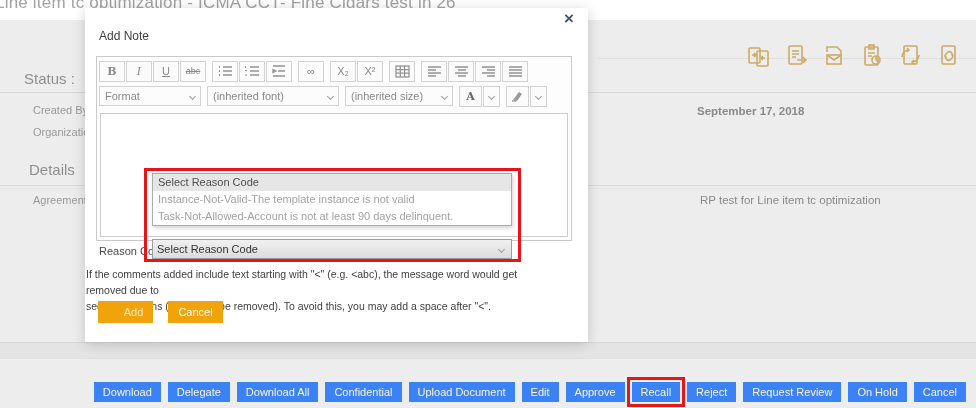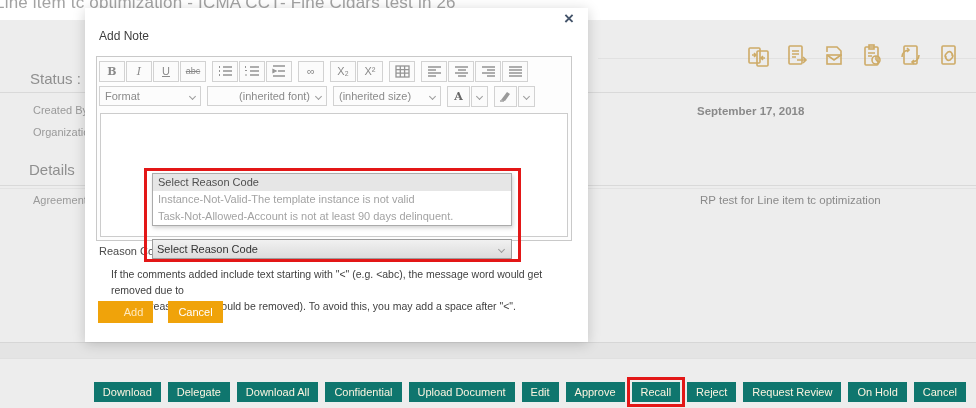--- a/index.html
+++ b/index.html
@@ -14,21 +14,21 @@
   .heading { position:absolute; font-size:15px; color:#8f8f8f; }
   .flabel  { position:absolute; font-size:11px; color:#9a9a9a; white-space:nowrap; }
   .fvalue  { position:absolute; font-size:11.5px; color:#8a8a8a; white-space:nowrap; }
   .band { position:absolute; left:0; right:0; top:322px; height:17px; background:#e4e4e4; border-top:1px solid #d6d6d6; border-bottom:1px solid #e0e0e0; }
 
   .hicons { position:absolute; left:746px; top:23px; display:flex; gap:12px; }
   .hicon { width:26px; height:26px; opacity:.85; cursor:pointer; }
   .hicon svg { width:26px; height:26px; stroke:#c9a050; fill:none; stroke-width:1.6; }
 
   .footer-row { position:absolute; right:10px; top:362px; display:flex; gap:7px; align-items:center; }
-  .fbtn { display:inline-block; padding:4px 9px; font-size:11px; background:#0f766e; color:#fcf4e0; white-space:nowrap; cursor:pointer; }
+  .fbtn { display:inline-block; padding:4px 9px; font-size:11px; background:#3b82f6; color:#fcf4e0; white-space:nowrap; cursor:pointer; }
   .fbtn.hl { outline:3px solid #e31717; outline-offset:2px; }
 
   
   .modal { position:absolute; left:85px; top:8px; width:503px; height:334px; background:#fff; box-shadow:0 2px 12px rgba(0,0,0,.18); z-index:10; }
   .modal-close { position:absolute; right:14px; top:1px; font-size:17px; font-weight:bold; color:#44546a; cursor:pointer; }
   .modal-title { position:absolute; left:14px; top:21px; font-size:12px; color:#3e3e3e; }
 
   .editor { position:absolute; left:11px; top:48px; width:476px; height:185px; border:1px solid #c9c9c9; background:#fdfdfd; }
   .tb-row { display:flex; align-items:center; padding:3px 2px 0 2px; height:25px; }
   .tbtn { display:flex; align-items:center; justify-content:center; min-width:26px; height:21px; border:1px solid #d2d2d2; background:#fbfbfb; color:#8a8a8a; font-size:11px; margin-right:1px; cursor:pointer; }
@@ -40,21 +40,21 @@
 
   .dd-panel { position:absolute; left:67px; top:165px; width:360px; background:#fff; border:1px solid #ababab; box-shadow:1px 2px 4px rgba(0,0,0,.18); z-index:12; }
   .dd-item { height:17px; line-height:17px; padding-left:5px; font-size:11px; color:#a3a3a3; white-space:nowrap; overflow:hidden; cursor:pointer; }
   .dd-item.sel { background:#e6e6e6; color:#4f4f4f; }
 
   .red-rect1 { position:absolute; left:59px; top:160px; width:377px; height:94px; border:3px solid #e31717; z-index:15; pointer-events:none; }
 
   .reason-label { position:absolute; left:14px; top:237px; font-size:11px; color:#4a4a4a; }
   .reason-select { position:absolute; left:67px; top:231px; width:360px; height:20px; display:flex; align-items:center; justify-content:space-between; padding:0 7px 0 4px; background:linear-gradient(#f1f1f1,#dcdcdc); border:1px solid #9d9d9d; font-size:11px; color:#333; cursor:pointer; z-index:13; }
 
-  .warn { position:absolute; left:26px; top:259px; width:466px; font-size:10.5px; color:#3f3f3f; line-height:1.5; }
+  .warn { position:absolute; left:1px; top:259px; width:466px; font-size:10.5px; color:#3f3f3f; line-height:1.5; }
   .mbtn { position:absolute; top:293px; width:55px; height:22px; background:#f0a30a; color:#fff; font-size:11px; text-align:center; line-height:22px; cursor:pointer; }
   .mbtn.add { left:13px; color:#ffe9bd;padding-left:16px; }
   .mbtn.cancel { left:83px; }
 
   .serifb { font-family:"DejaVu Serif",serif; font-weight:bold; }
   .serifi { font-family:"DejaVu Serif",serif; font-style:italic; }
   .ul { text-decoration:underline; }
   .strike { text-decoration:line-through; font-size:9px; }
 </style>
 </head>
@@ -62,21 +62,21 @@
 
 <div id="stage">
 
   <div class="content">
     <div class="hline" style="top:72px;"></div>
     <div class="hline" style="top:38px;left:598px;background:#e1e1e1;"></div>
     <div class="hline" style="top:165px;"></div>
     <div class="hline" style="top:168px;background:#e3e3e3;"></div>
     <div class="band"></div>
 
-    <div class="heading" style="left:30px;top:50px;">Status :</div>
+    <div class="heading" style="left:24px;top:50px;">Status :</div>
     <div class="flabel" style="left:33px;top:84px;">Created By</div>
     <div class="flabel" style="left:33px;top:106px;">Organization</div>
     <div class="heading" style="left:29px;top:141px;">Details</div>
     <div class="flabel" style="left:33px;top:174px;">Agreement</div>
     <div class="fvalue" style="left:697px;top:85px;font-weight:bold;">September 17, 2018</div>
     <div class="fvalue" style="left:700px;top:174px;">RP test for Line item tc optimization</div>
 
     <div class="hicons">
       <span class="hicon">
         <svg viewBox="0 0 26 26">
@@ -207,21 +207,21 @@
               <path d="M1 2h13M1 5h13M1 8h13M1 11h13"></path>
             </svg>
           </span>
       </div>
       <div class="tb-row">
         <span class="tsel" style="width:102px;text-align:center;">
             <span>Format</span>
             <span class="chev"></span>
           </span>
         <span class="gsep"></span>
-        <span class="tsel" style="width:120px;justify-content:flex-end;">
+        <span class="tsel" style="width:132px;">
             <span>(inherited font)</span>
             <span class="chev"></span>
           </span>
         <span class="gsep"></span>
         <span class="tsel" style="width:108px;">
             <span>(inherited size)</span>
             <span class="chev"></span>
           </span>
         <span class="gsep"></span>
         <span class="tbtn serifb" style="min-width:23px;color:#666;">A</span>

